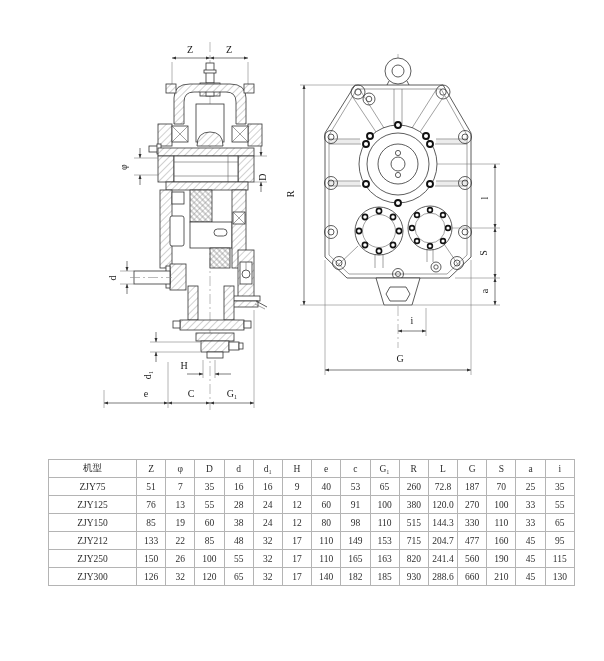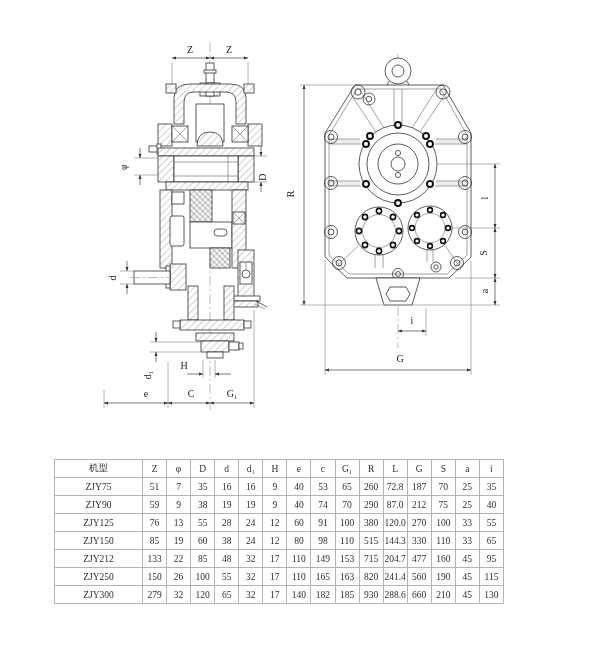--- a/index.html
+++ b/index.html
@@ -14,21 +14,21 @@
   .tl{fill:none;stroke:#555;stroke-width:.55}
   .cl{fill:none;stroke:#8d8d8d;stroke-width:.6;stroke-dasharray:10 3 2 3}
   .ext{fill:none;stroke:#777;stroke-width:.55}
   .dim{fill:none;stroke:#444;stroke-width:.7}
   .dt{font-family:"Liberation Serif",serif;font-size:10px;fill:#1a1a1a;text-anchor:middle}
   .bolt{fill:#fff;stroke:#111;stroke-width:1.9}
   .bolt2{fill:#fff;stroke:#111;stroke-width:1.6}
   .band{fill:#ececec;stroke:none}
   
   table[data-name="spec-table"]{
-    position:absolute;left:54px;top:459px;width:450px;
+    position:absolute;left:48px;top:459px;width:527px;
     border-collapse:collapse;table-layout:fixed;
     font-size:9.5px;color:#2e2e2e;border:1.5px solid #5f5f5f;
   }
   table[data-name="spec-table"] th,
   table[data-name="spec-table"] td{
     border:1px solid #b4b4b4;text-align:center;vertical-align:middle;
     height:17px;padding:0;font-weight:normal;white-space:nowrap;overflow:hidden;
   }
   table[data-name="spec-table"] th:nth-child(13),
   table[data-name="spec-table"] td:nth-child(13),
@@ -356,38 +356,20 @@
           <td data-name="value-cell">53</td>
           <td data-name="value-cell">65</td>
           <td data-name="value-cell">260</td>
           <td data-name="value-cell">72.8</td>
           <td data-name="value-cell">187</td>
           <td data-name="value-cell">70</td>
           <td data-name="value-cell">25</td>
           <td data-name="value-cell">35</td>
         </tr>
         <tr data-name="table-row">
-          <td data-name="model-cell">ZJY90</td>
-          <td data-name="value-cell">59</td>
-          <td data-name="value-cell">9</td>
-          <td data-name="value-cell">38</td>
-          <td data-name="value-cell">19</td>
-          <td data-name="value-cell">19</td>
-          <td data-name="value-cell">9</td>
-          <td data-name="value-cell">40</td>
-          <td data-name="value-cell">74</td>
-          <td data-name="value-cell">70</td>
-          <td data-name="value-cell">290</td>
-          <td data-name="value-cell">87.0</td>
-          <td data-name="value-cell">212</td>
-          <td data-name="value-cell">75</td>
-          <td data-name="value-cell">25</td>
-          <td data-name="value-cell">40</td>
-        </tr>
-        <tr data-name="table-row">
           <td data-name="model-cell">ZJY125</td>
           <td data-name="value-cell">76</td>
           <td data-name="value-cell">13</td>
           <td data-name="value-cell">55</td>
           <td data-name="value-cell">28</td>
           <td data-name="value-cell">24</td>
           <td data-name="value-cell">12</td>
           <td data-name="value-cell">60</td>
           <td data-name="value-cell">91</td>
           <td data-name="value-cell">100</td>
@@ -447,21 +429,21 @@
           <td data-name="value-cell">163</td>
           <td data-name="value-cell">820</td>
           <td data-name="value-cell">241.4</td>
           <td data-name="value-cell">560</td>
           <td data-name="value-cell">190</td>
           <td data-name="value-cell">45</td>
           <td data-name="value-cell">115</td>
         </tr>
         <tr data-name="table-row">
           <td data-name="model-cell">ZJY300</td>
-          <td data-name="value-cell">279</td>
+          <td data-name="value-cell">126</td>
           <td data-name="value-cell">32</td>
           <td data-name="value-cell">120</td>
           <td data-name="value-cell">65</td>
           <td data-name="value-cell">32</td>
           <td data-name="value-cell">17</td>
           <td data-name="value-cell">140</td>
           <td data-name="value-cell">182</td>
           <td data-name="value-cell">185</td>
           <td data-name="value-cell">930</td>
           <td data-name="value-cell">288.6</td>

